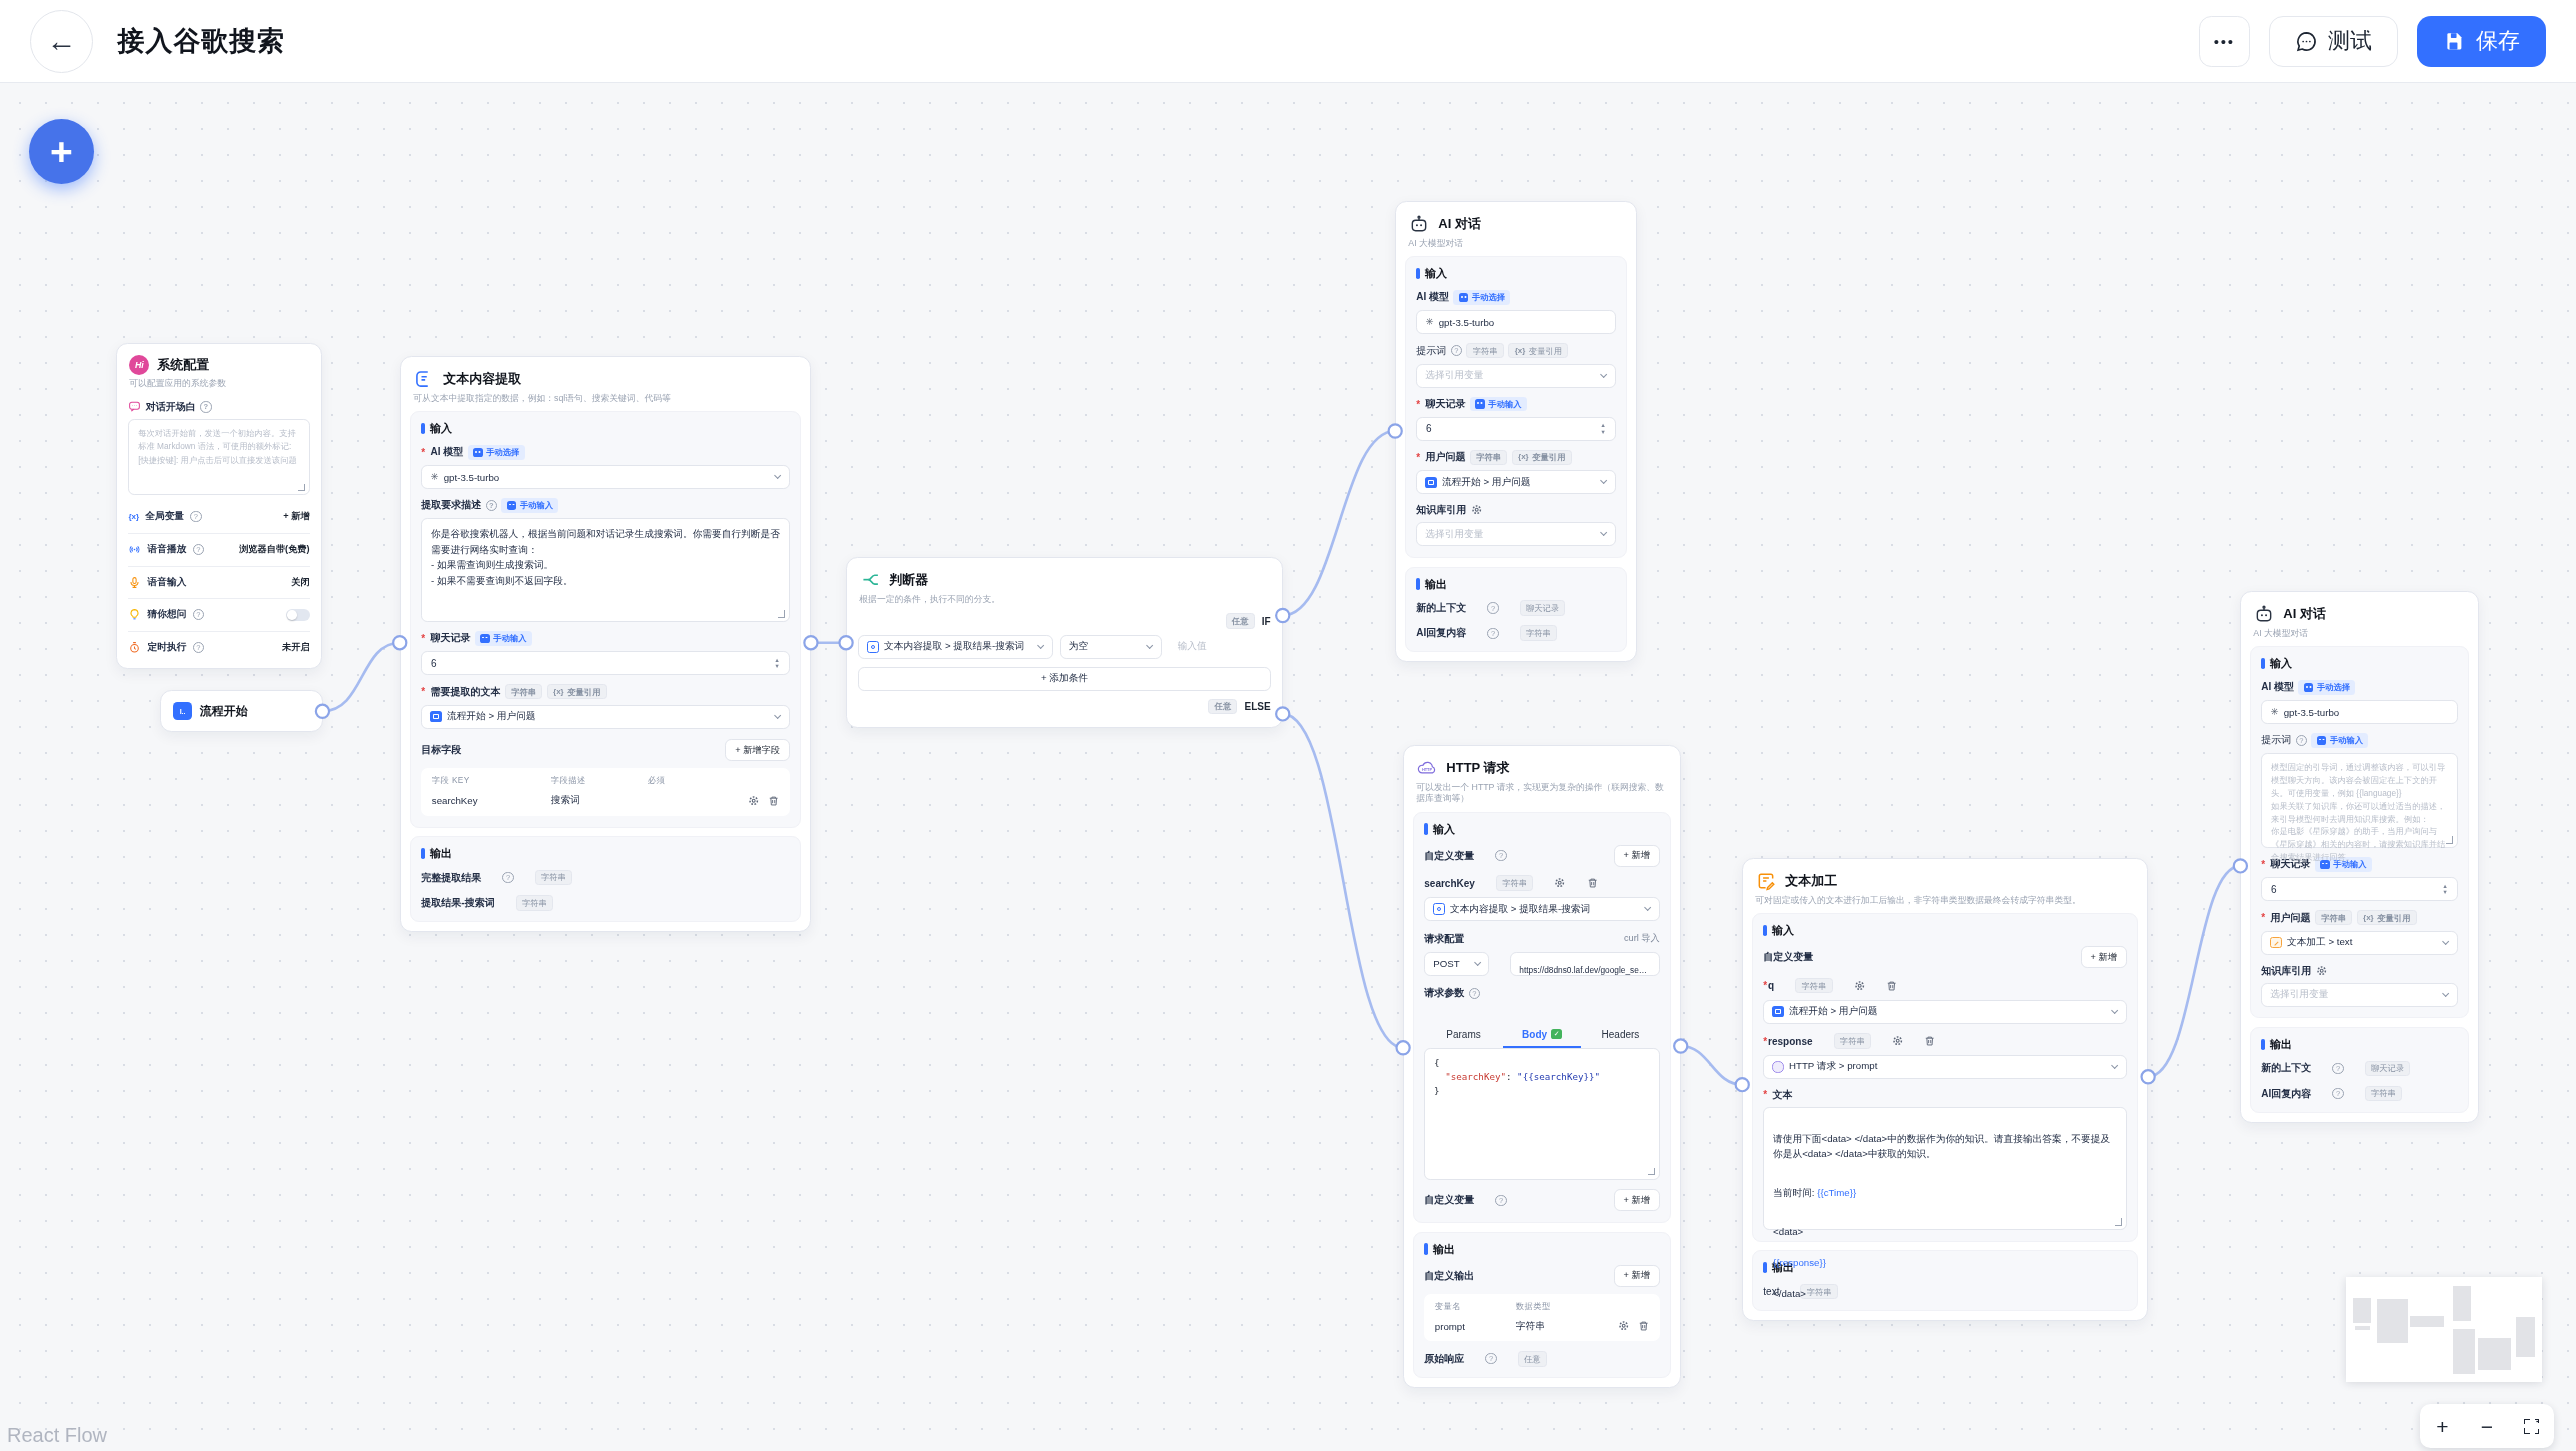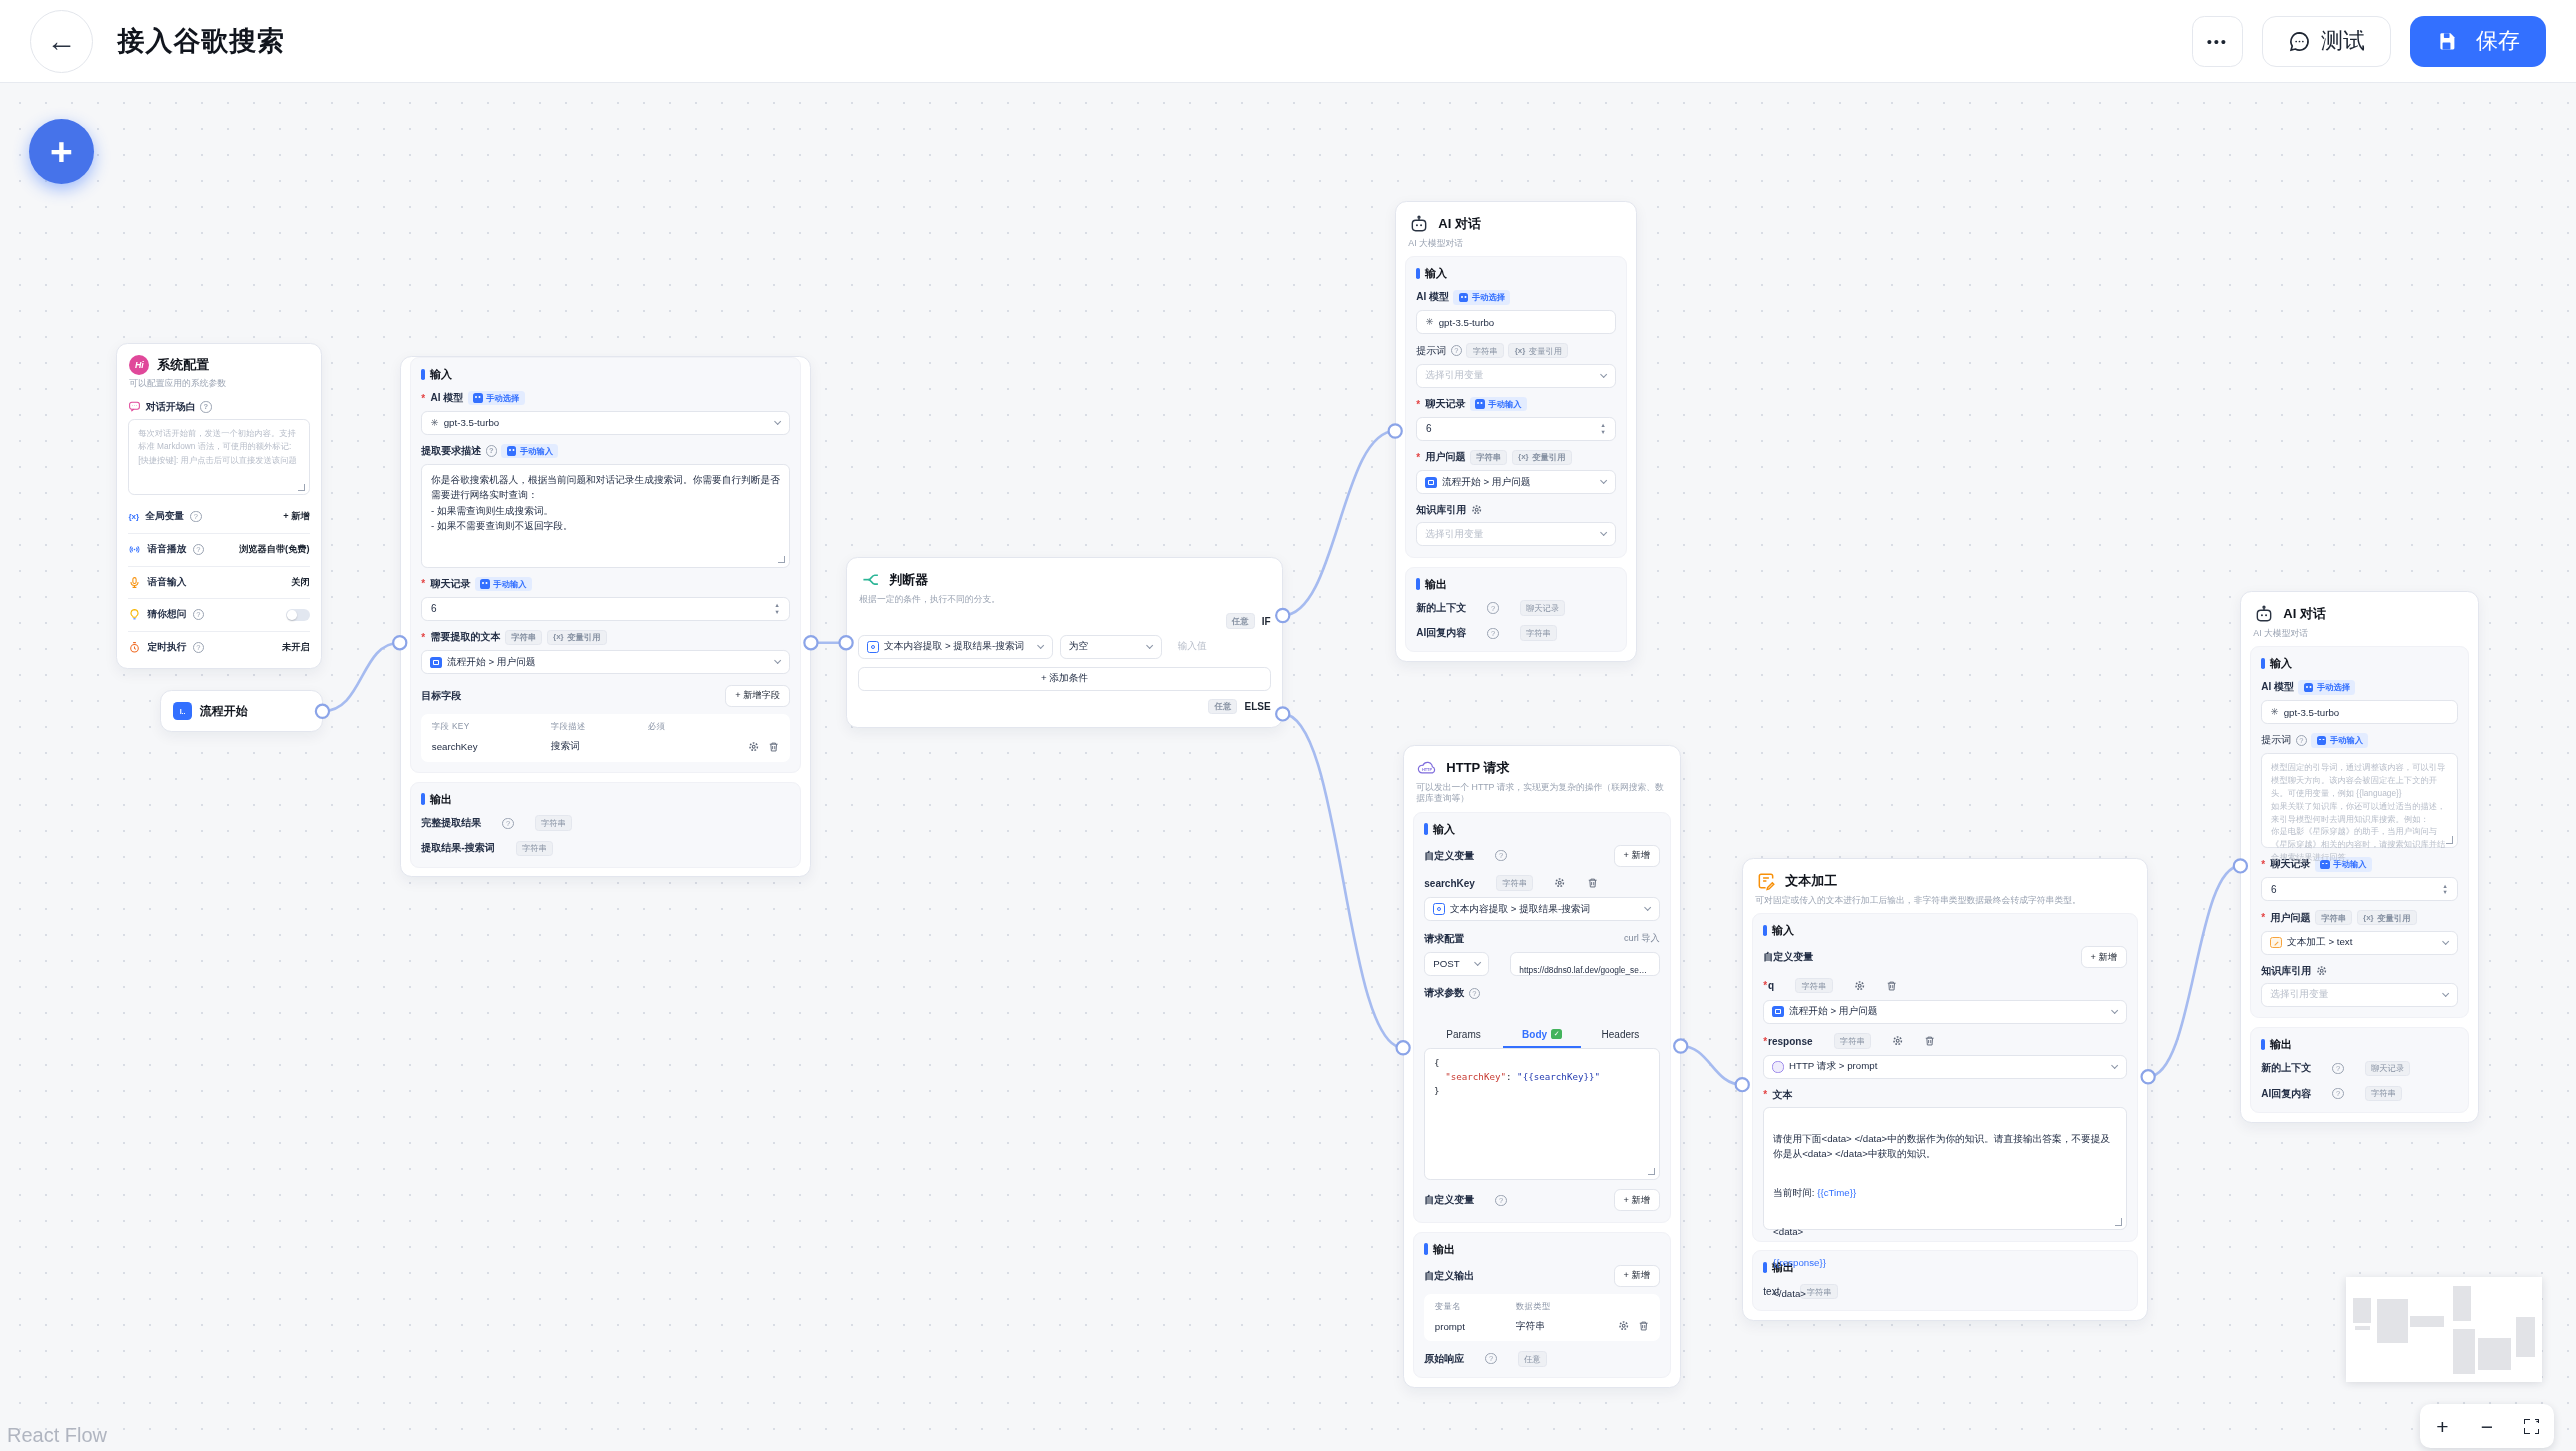--- a/index.html
+++ b/index.html
@@ -6,21 +6,21 @@
   html,body { width:2576px; height:1451px; font-family:"Liberation Sans","DejaVu Sans",sans-serif; background:#f6f7f9; overflow:hidden; }
   .app { position:relative; width:2576px; height:1451px; }
 
   
   .topbar { position:absolute; top:0; left:0; width:2576px; height:83px; background:#fff; border-bottom:0.9px solid #e7eaf0; display:flex; align-items:center; padding:0 30px; z-index:20; }
   .back-btn { width:63px; height:63px; border-radius:50%; border:0.9px solid #e3e6ec; background:#fff; display:flex; align-items:center; justify-content:center; font-size:30px; color:#2a3342; cursor:pointer; }
   .page-title { font-size:27px; font-weight:bold; color:#11151d; margin-left:24.6px; letter-spacing:0.9px; }
   .topbar-right { margin-left:auto; display:flex; align-items:center; gap:19.3px; }
   .more-btn { width:51px; height:51px; border-radius:12.3px; border:0.9px solid #e5e8ee; background:#fff; display:flex; align-items:center; justify-content:center; font-size:15px; letter-spacing:1.8px; color:#1d2532; cursor:pointer; }
   .test-btn { height:51px; border-radius:14px; border:0.9px solid #e5e8ee; background:#fff; display:flex; align-items:center; gap:10.5px; padding:0 24.6px; font-size:22px; color:#1d2532; cursor:pointer; }
-  .save-btn { height:51px; border-radius:14px; background:#3370ff; color:#fff; display:flex; align-items:center; gap:19px; padding:0 26px; font-size:22px; cursor:pointer; border:none; }
+  .save-btn { height:51px; border-radius:14px; background:#3370ff; color:#fff; display:flex; align-items:center; gap:12px; padding:0 26px; font-size:22px; cursor:pointer; border:none; }
 
   
   .canvas { position:absolute; top:83px; left:0; width:2576px; height:1369px;
     background-color:#f6f7f9;
     background-image:radial-gradient(#d9dde5 1.2px, transparent 1.2px);
     background-size:26px 26px; background-position:7px 7px; }
   .fab { position:absolute; left:29px; top:36px; width:65px; height:65px; border-radius:50%; background:#4673ea; box-shadow:0 5.3px 16px rgba(51,112,255,.45); display:flex; align-items:center; justify-content:center; color:#fff; font-size:39px; font-weight:bold; cursor:pointer; z-index:10; }
   .attribution { position:absolute; left:7px; bottom:5.3px; font-size:20px; color:#b0b5c0; z-index:5; }
 
   svg.layer { position:absolute; top:0; left:0; width:2576px; height:1369px; pointer-events:none; }
@@ -244,20 +244,32 @@
         </div>
       </div>
     </div>
 
     <div class="node" style="left:160px;top:607px;width:163px;height:42px;display:flex;align-items:center;gap:8px;padding:0 12.3px;">
       <span style="width:18.5px;height:18.5px;border-radius:4.4px;background:#3370ff;color:#fff;font-size:7px;font-weight:bold;display:flex;align-items:center;justify-content:center;">I..</span>
       <span class="n-title" style="font-size:12px">流程开始</span>
     </div>
 
     <div class="node" style="left:400px;top:273px;width:411px;">
+      <div class="node-head">
+        <div class="nh-row">
+          <span class="n-icon">
+              <svg width="20" height="20" viewBox="0 0 24 24" fill="none" stroke="#3370ff" stroke-width="1.9">
+                <path d="M16.5 3.5H8a4.5 4.5 0 0 0-4.5 4.5v8A4.5 4.5 0 0 0 8 20.5h8.5"></path>
+                <path d="M9 9.2h6.3M9 13h4.4"></path>
+              </svg>
+            </span>
+          <span class="n-title">文本内容提取</span>
+        </div>
+        <div class="n-sub">可从文本中提取指定的数据，例如：sql语句、搜索关键词、代码等</div>
+      </div>
       <div class="card">
         <div class="sec">
             <span>输入</span>
           </div>
         <div class="lbl req">
             <span>AI 模型</span>
           <span class="badge blue">
               <span class="bicon"></span>
               <span>手动选择</span>
             </span>

